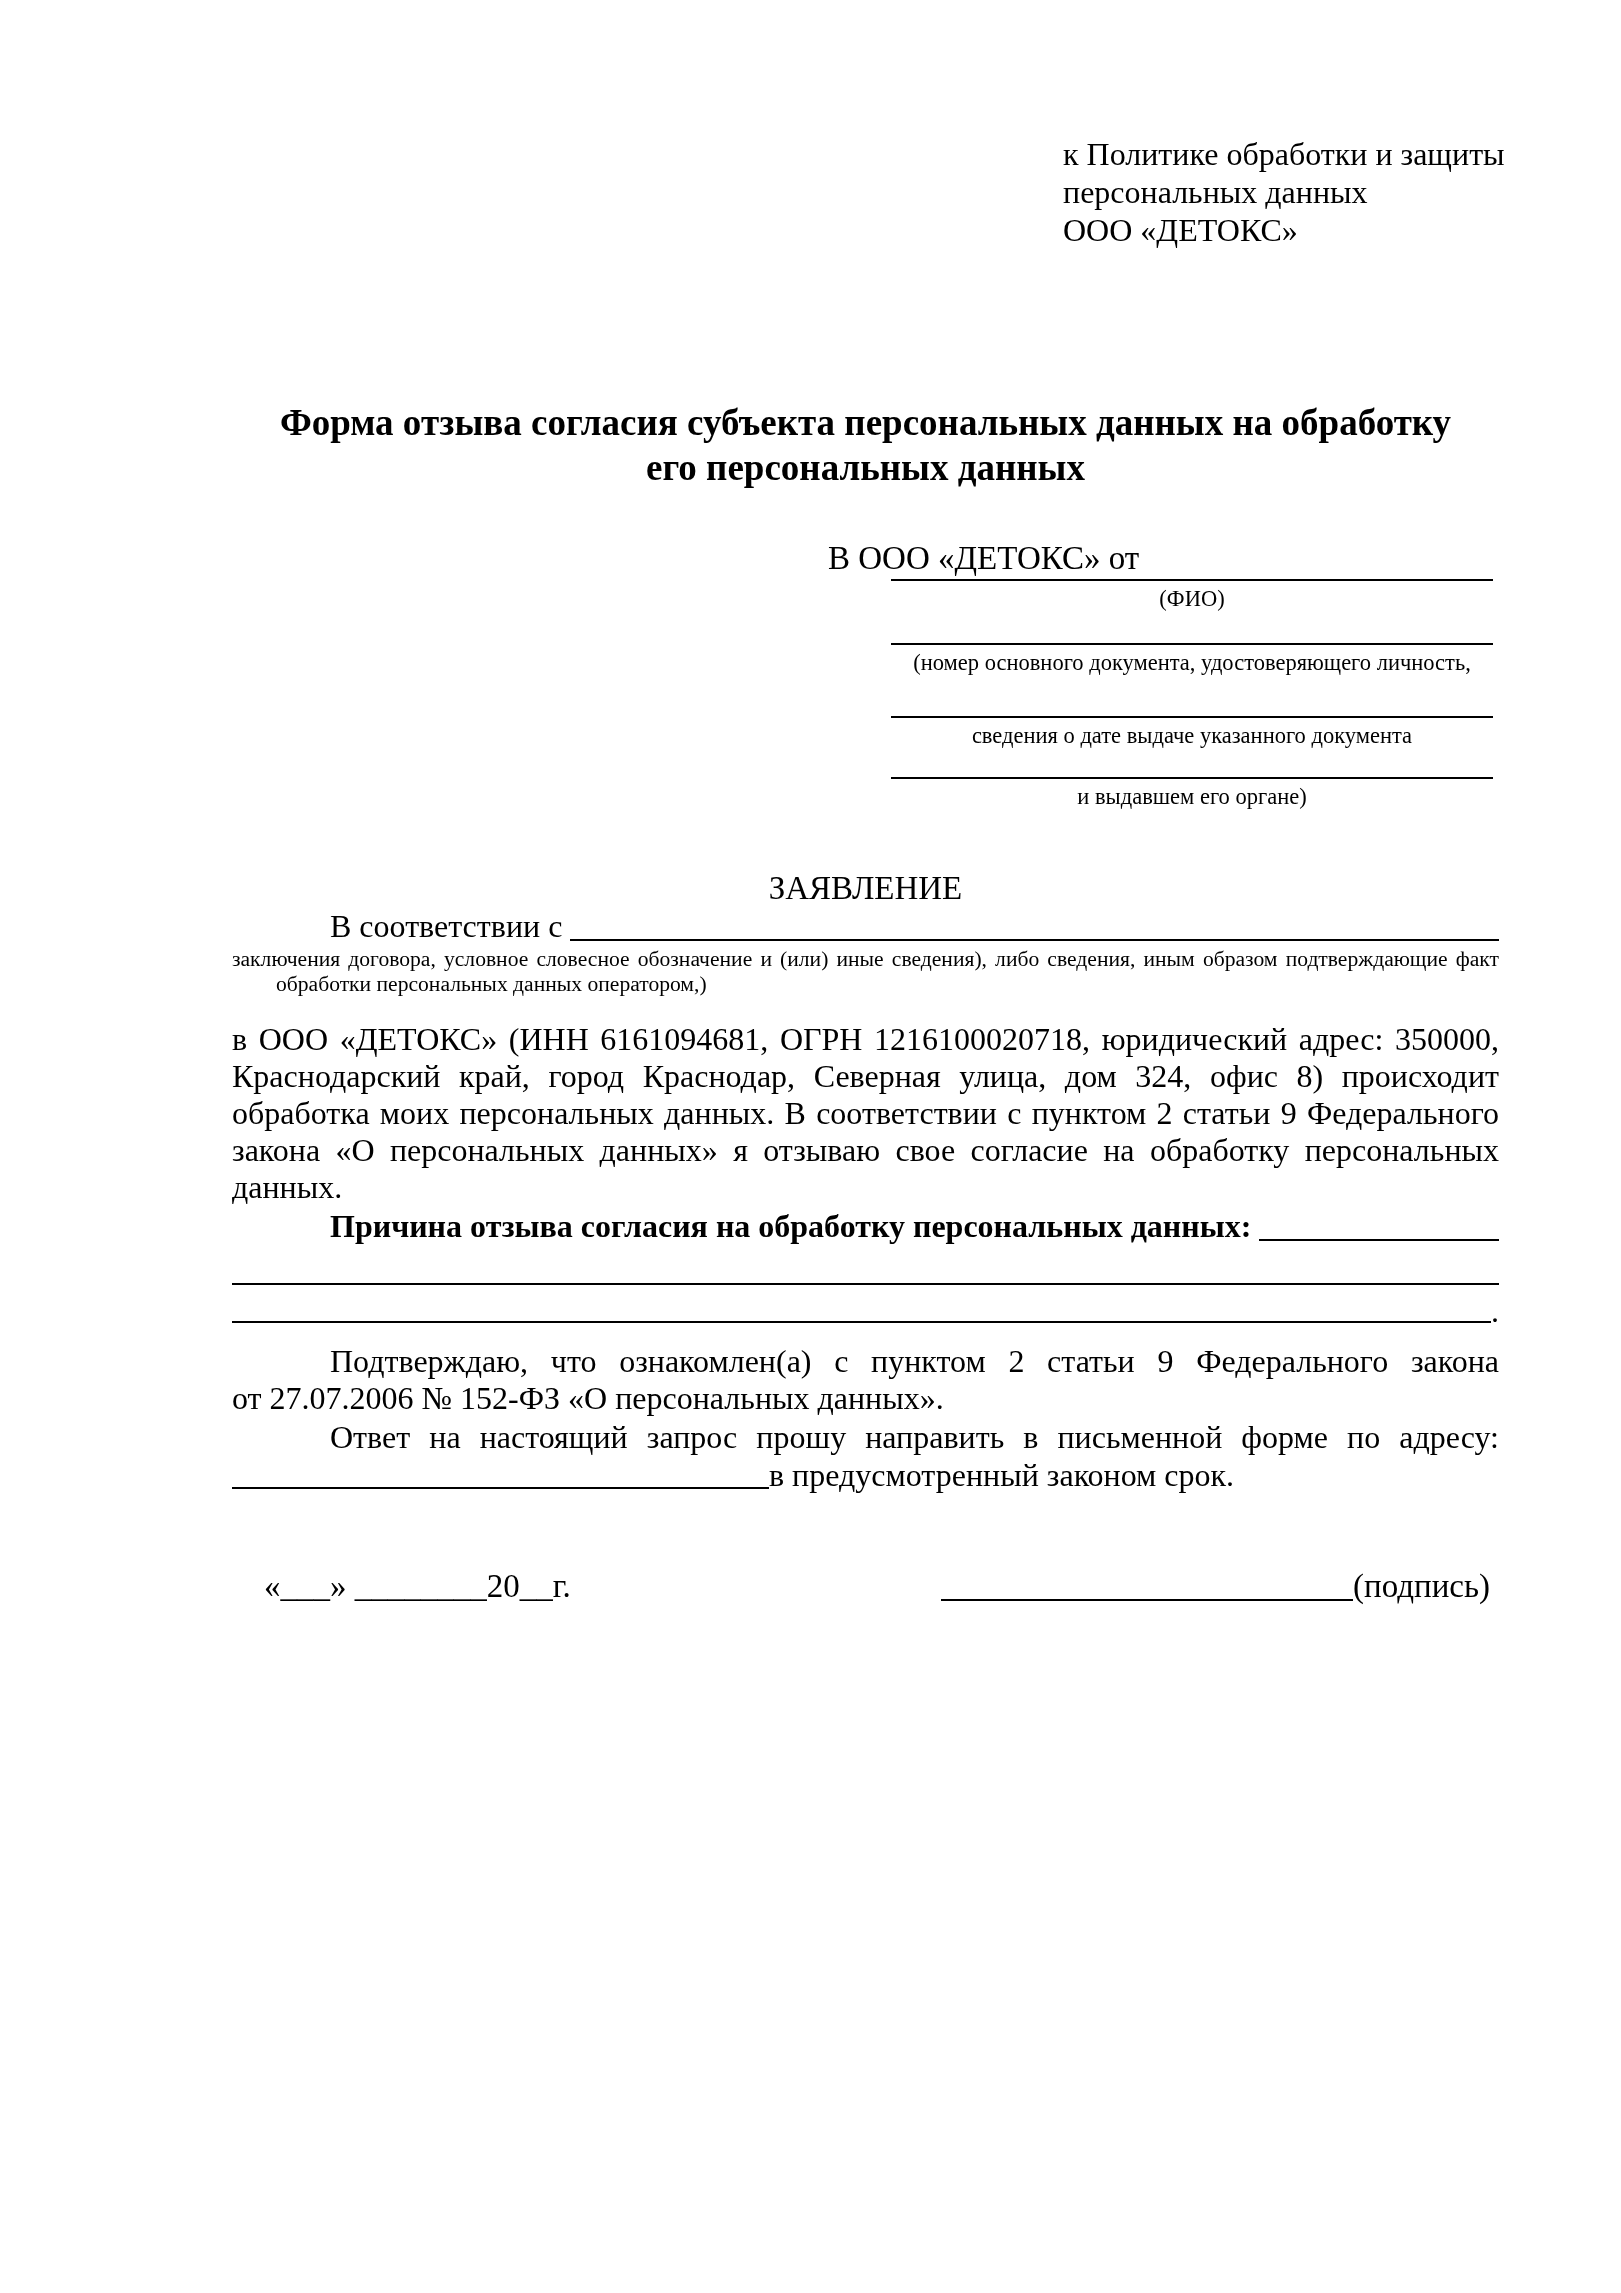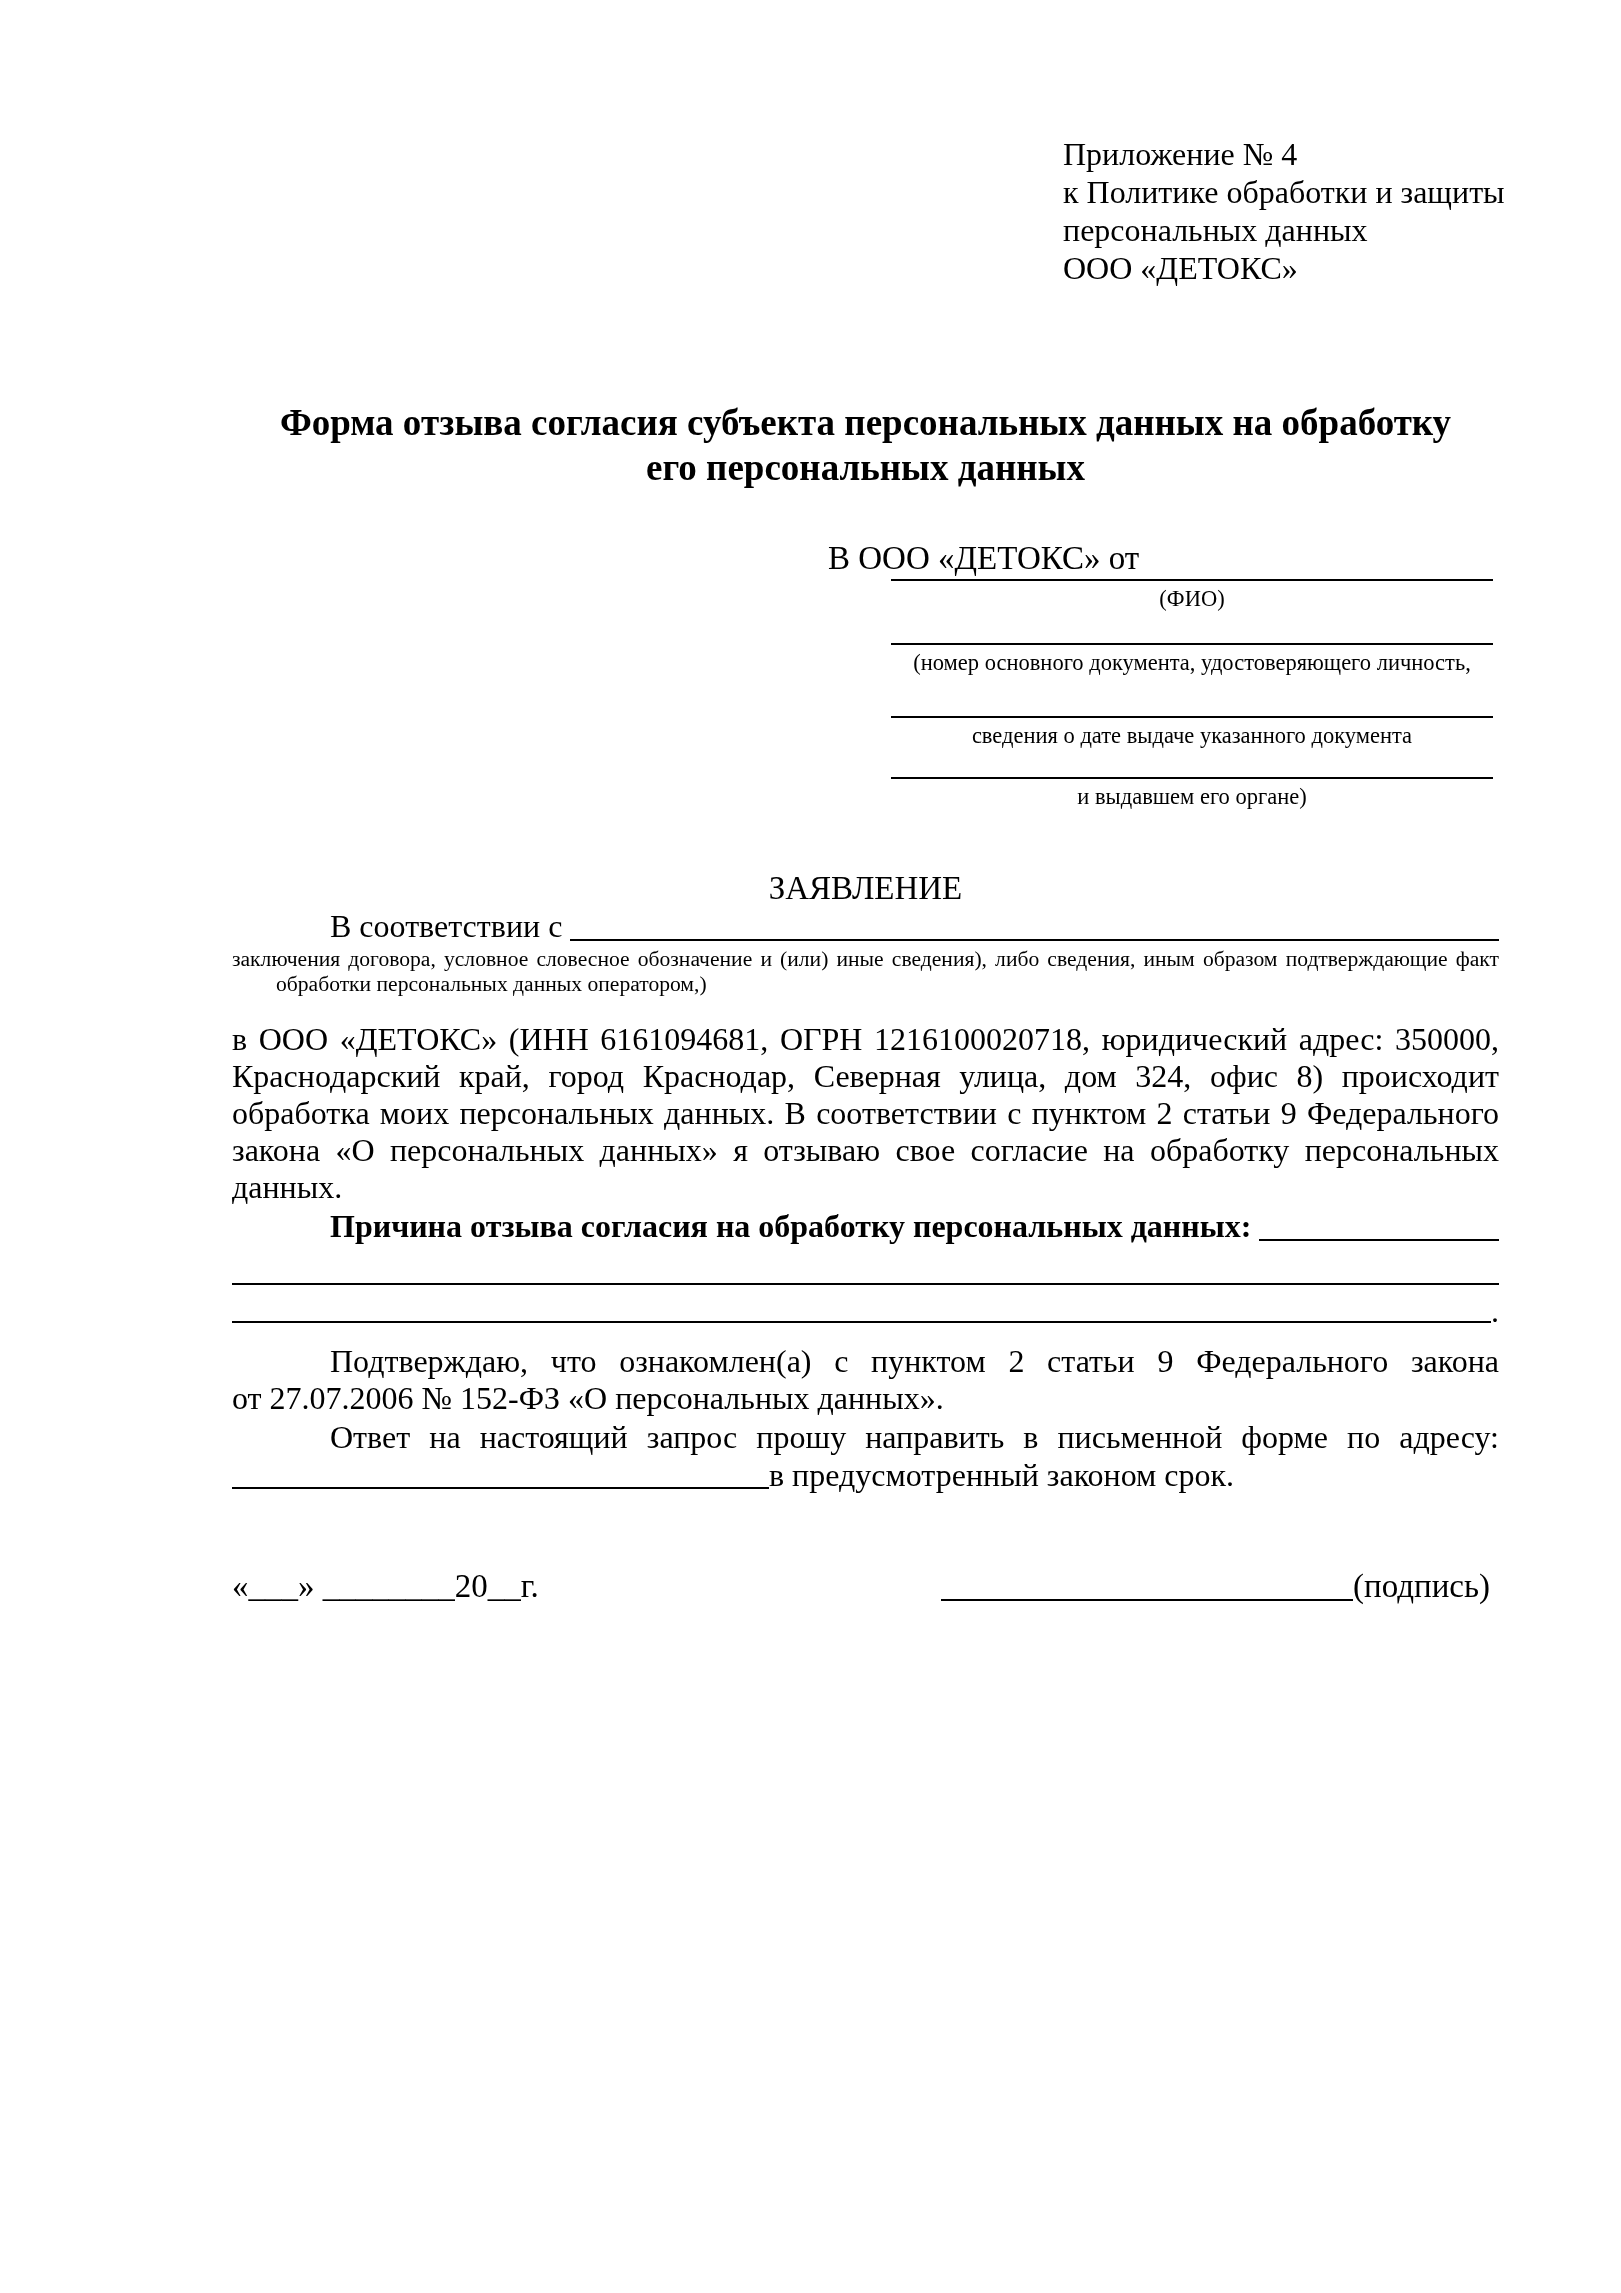--- a/index.html
+++ b/index.html
@@ -54,32 +54,31 @@
 
   #response { position: absolute; left: 232px; width: 1267px; top: 1419px; }
   #resp-l1 { font-size: 32px; line-height: 37px; text-indent: 98px; text-align: justify; text-align-last: justify; }
   #resp-l2 { height: 39px; font-size: 32px; }
   #resp-l2 .ufill { flex: 0 0 537px; margin-left: 0; }
   #resp-l2 .suffix { line-height: 39px; white-space: nowrap; }
 
   
   #footer { position: absolute; left: 232px; width: 1258px; top: 1566px; height: 41px;
             display: flex; justify-content: space-between; align-items: flex-end; font-size: 33px; }
-  #date-blank { line-height: 41px; white-space: nowrap; }
+  #date-blank { line-height: 41px; white-space: nowrap; margin-left: 32px; }
   #sig-group { display: flex; align-items: flex-end; }
   #sig-group .ufill { flex: 0 0 412px; margin-left: 0; }
   #sig-caption { line-height: 41px; white-space: nowrap; }
 </style>
 </head>
 <body>
 
 <div class="page">
 
   <div id="hdr">
-    <div>Приложение № 4</div>
     <div>к Политике обработки и защиты</div>
     <div>персональных данных</div>
     <div>ООО «ДЕТОКС»</div>
   </div>
 
   <div id="title">
     <div>Форма отзыва согласия субъекта персональных данных на обработку</div>
     <div>его персональных данных</div>
   </div>
 

